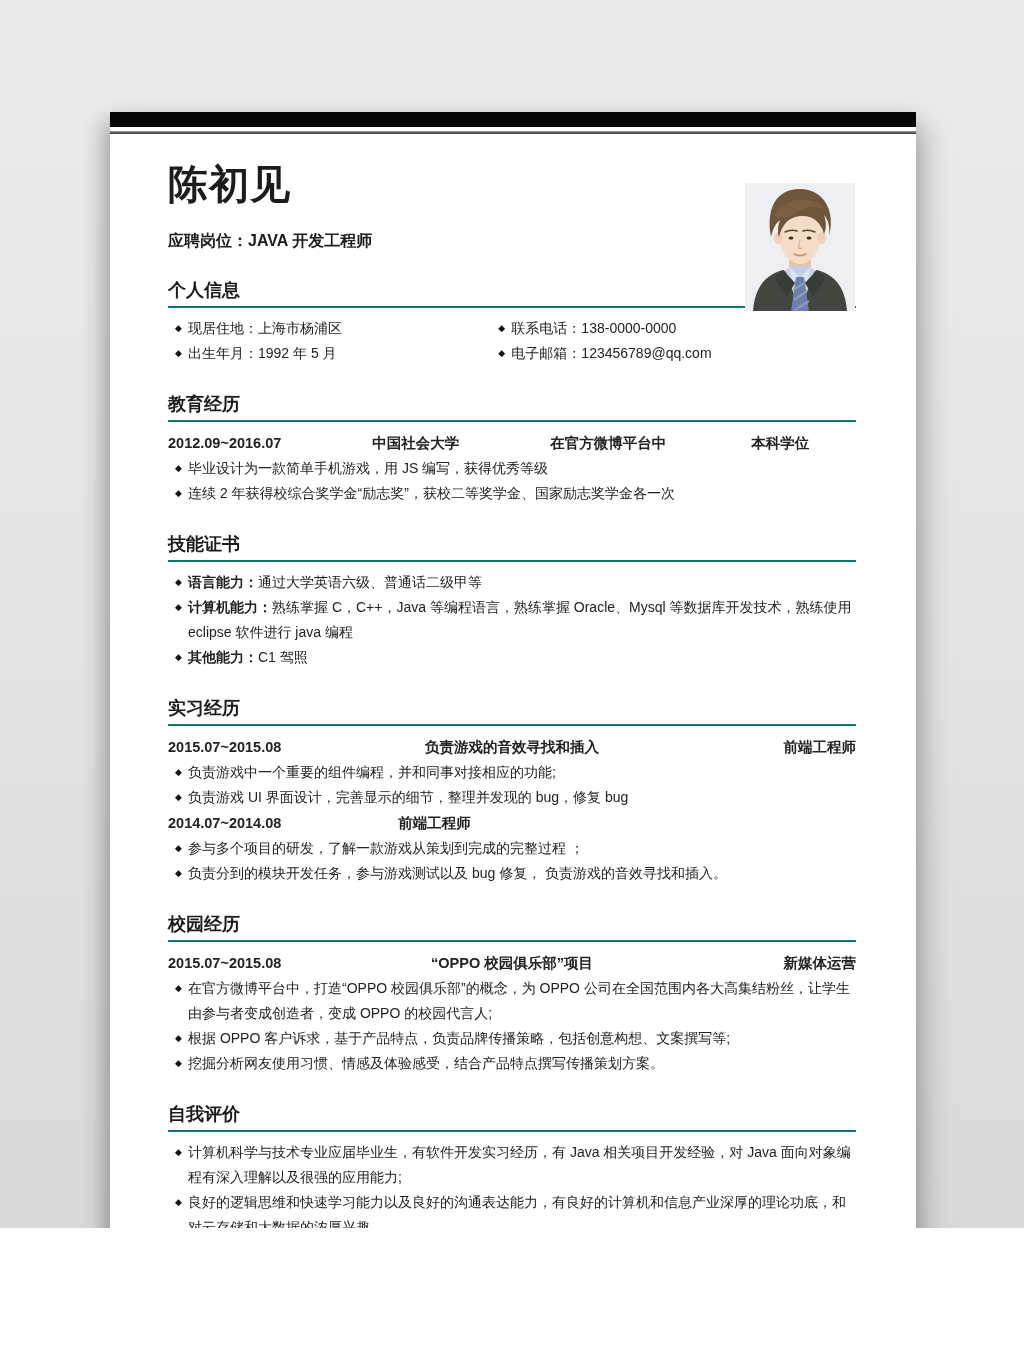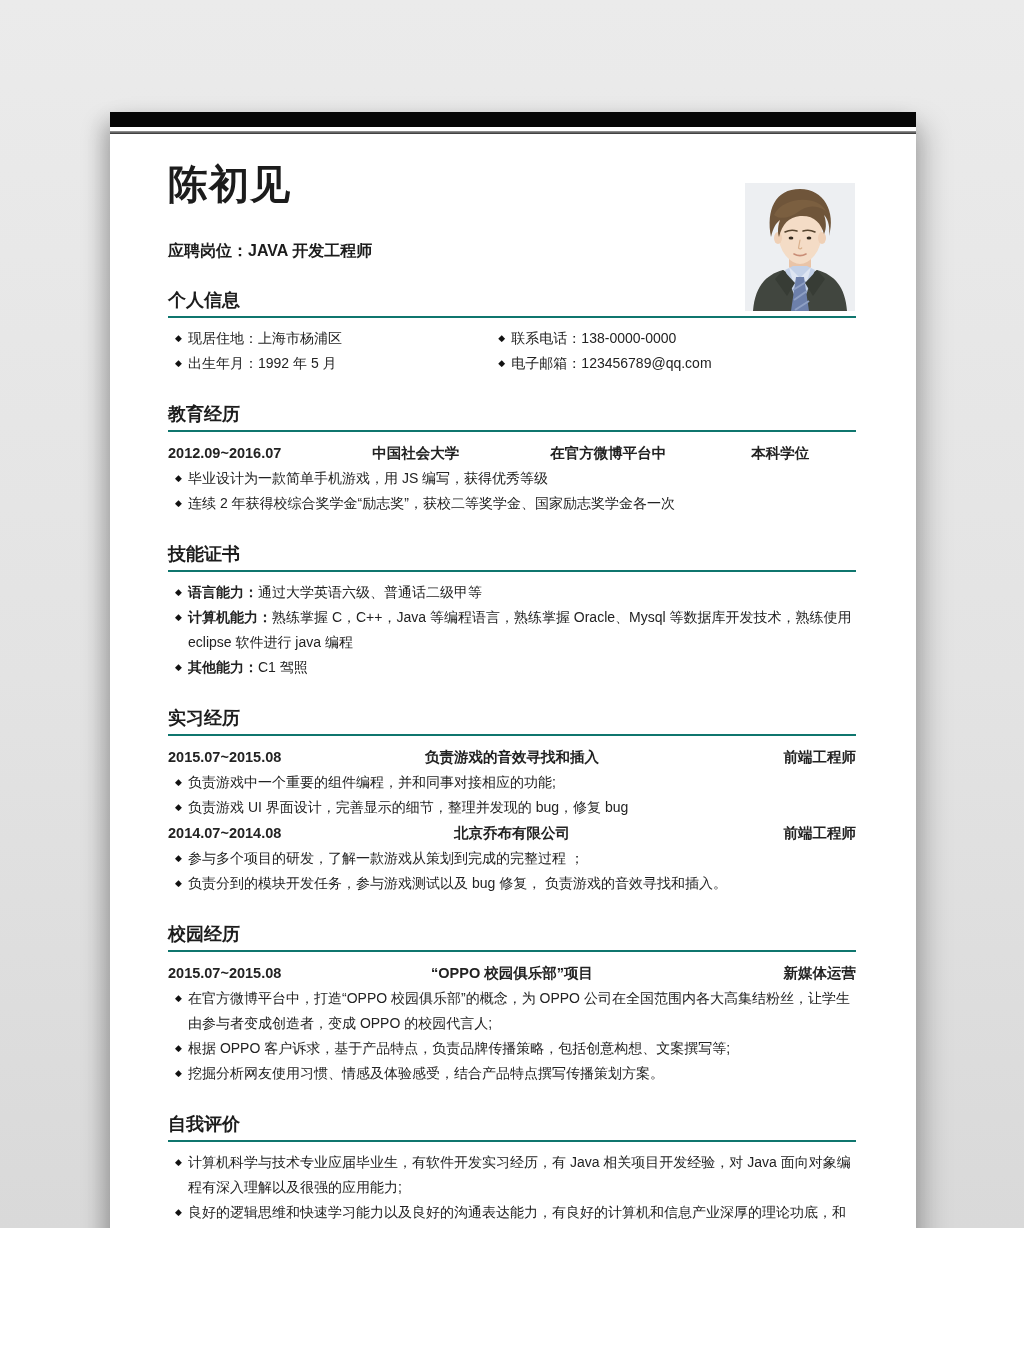--- a/index.html
+++ b/index.html
@@ -17,21 +17,21 @@
     position:absolute; left:110px; top:112px; width:806px; height:1131px;
     background:#ffffff;
     box-shadow:-8px 10px 20px rgba(0,0,0,0.22), 8px 14px 26px rgba(0,0,0,0.25);
   }
   .bar-black { height:15px; background:#060606; }
   .bar-gap   { height:4px;  background:#ffffff; }
   .bar-rule  { height:3px;  background:linear-gradient(180deg,#9c9c9c 0%,#303030 100%); }
   .content { position:relative; padding:0 60px 0 58px; }
 
   .name { margin-top:28px; font-size:40px; font-weight:bold; line-height:44px; letter-spacing:1px; }
-  .apply { margin-top:34px; font-size:16px; font-weight:bold; line-height:22px; }
+  .apply { margin-top:24px; font-size:16px; font-weight:bold; line-height:22px; }
 
   .photo { position:absolute; right:61px; top:21px; width:110px; height:128px; display:block; }
 
   .section { margin-top:28px; }
   .section-title { font-size:18px; font-weight:bold; line-height:20px; padding-bottom:6px; border-bottom:2px solid #0f766e; }
   .section-body { padding-top:8px; font-size:14px; line-height:25px; color:#222; }
 
   .info-grid { display:grid; grid-template-columns:47% 53%; grid-template-rows:auto auto; grid-auto-flow:column; }
 
   .bullet-row { display:flex; align-items:flex-start; }
@@ -166,21 +166,20 @@
           <div class="bullet-row">
             <span class="dmd">◆</span>
             <span class="btxt">负责游戏中一个重要的组件编程，并和同事对接相应的功能;</span>
           </div>
           <div class="bullet-row">
             <span class="dmd">◆</span>
             <span class="btxt">负责游戏 UI 界面设计，完善显示的细节，整理并发现的 bug，修复 bug</span>
           </div>
           <div class="entry-row">
             <span class="c-date">2014.07~2014.08</span>
-            <span class="c-mid3">北京乔布有限公司</span>
             <span class="c-role3">前端工程师</span>
           </div>
           <div class="bullet-row">
             <span class="dmd">◆</span>
             <span class="btxt">参与多个项目的研发，了解一款游戏从策划到完成的完整过程 ；</span>
           </div>
           <div class="bullet-row">
             <span class="dmd">◆</span>
             <span class="btxt">负责分到的模块开发任务，参与游戏测试以及 bug 修复， 负责游戏的音效寻找和插入。</span>
           </div>

